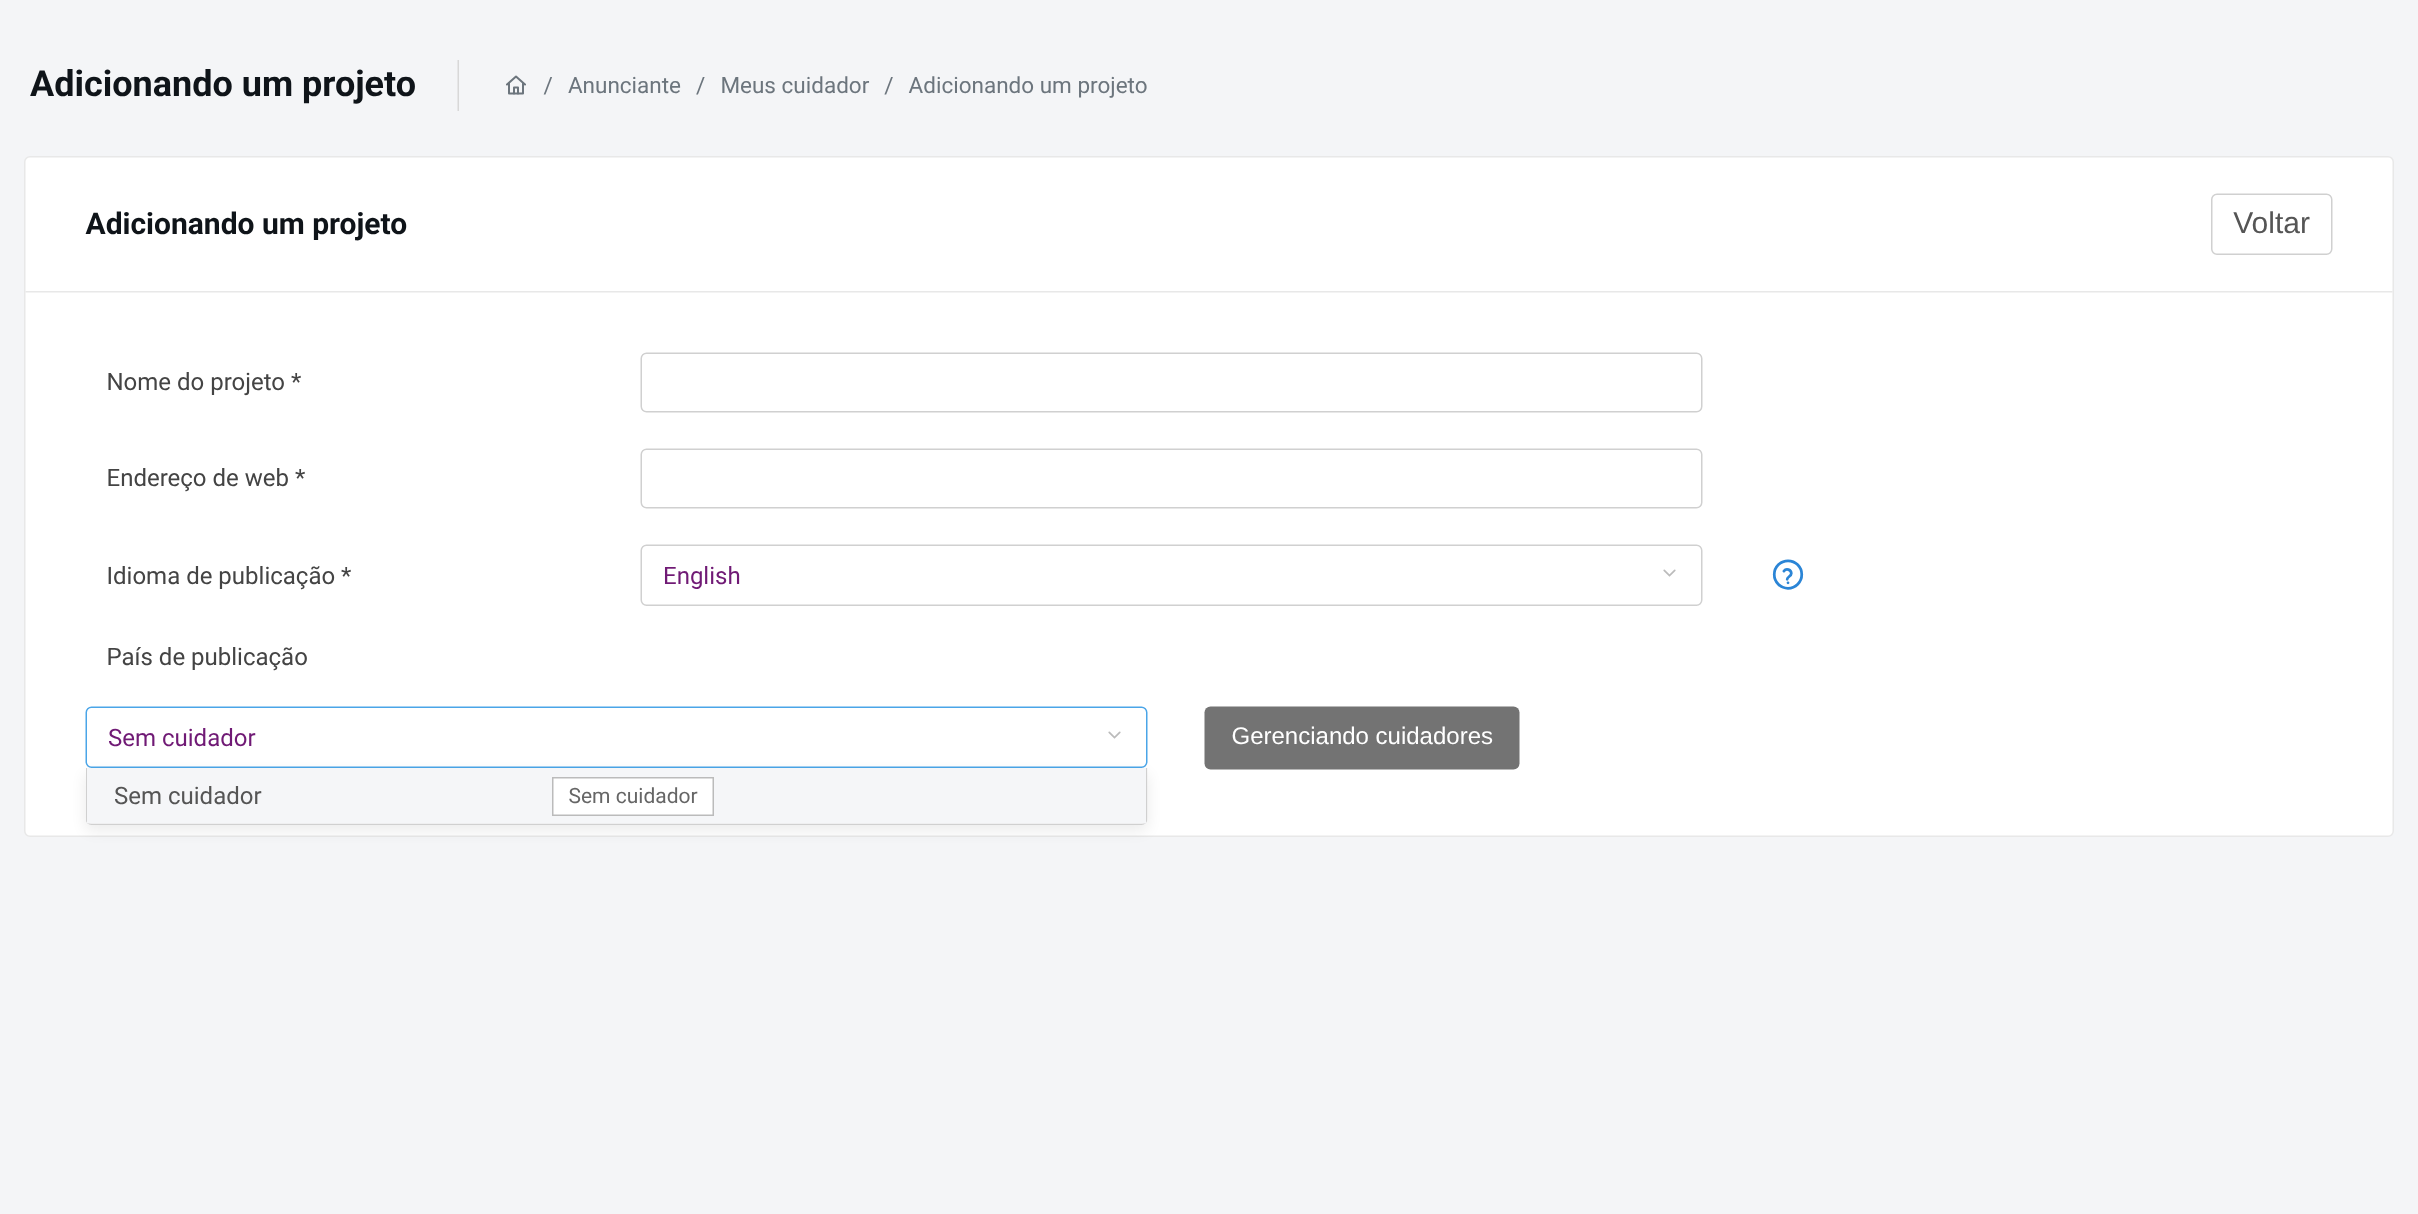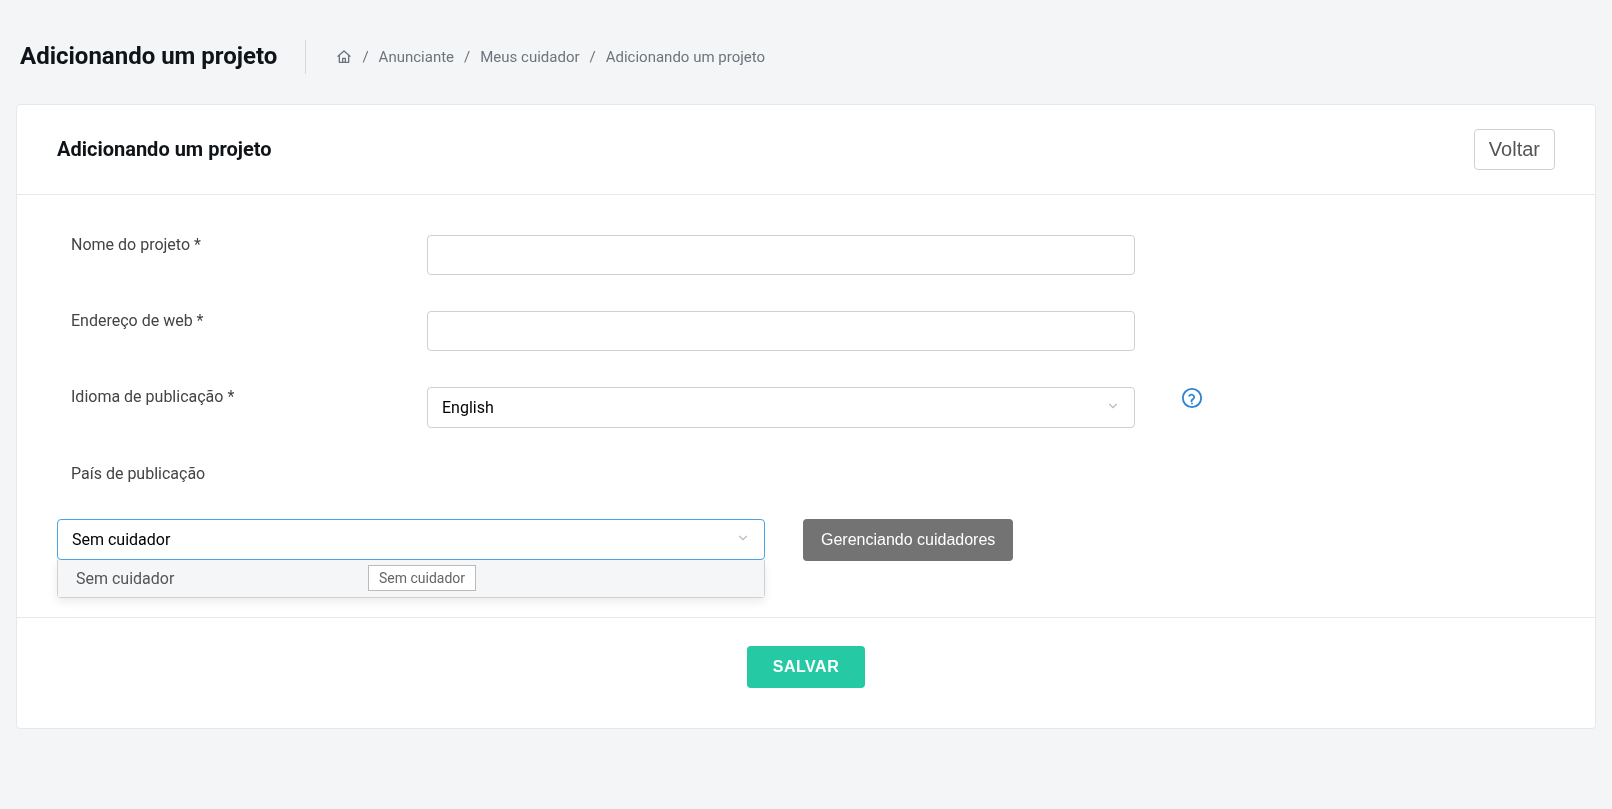--- a/index.html
+++ b/index.html
@@ -81,22 +81,22 @@
       padding: 8px 14px;
       border-radius: 4px;
       font-size: 20px;
       cursor: pointer;
     }
     .form-body {
       padding: 40px 40px 20px 40px;
     }
     .form-row {
       display: flex;
-      align-items: flex-start;
-      margin-bottom: 36px;
+      align-items: center;
+      margin-bottom: 24px;
       position: relative;
     }
     .form-label {
       width: 370px;
       flex-shrink: 0;
       font-size: 16px;
       color: #444;
       padding-left: 14px;
     }
     .form-input-wrap {
@@ -112,21 +112,21 @@
       color: #333;
       background: #fff;
       outline: none;
     }
     .form-select {
       width: 100%;
       border: 1px solid #d0d0d0;
       border-radius: 4px;
       padding: 10px 14px;
       font-size: 16px;
-      color: #000000;
+      color: #701a75;
       background: #fff;
       cursor: pointer;
       display: flex;
       justify-content: space-between;
       align-items: center;
       position: relative;
     }
     .form-select.active {
       border-color: #4aa5e8;
     }
@@ -298,16 +298,13 @@
             <span>Sem cuidador</span>
             <span class="tooltip-box">Sem cuidador</span>
           </div>
         </div>
       </div>
       <button class="btn-manage">Gerenciando cuidadores</button>
     </div>
 
   </div>
 
-  <div class="form-footer">
-    <button class="btn-save">SALVAR</button>
-  </div>
 </div>
 
 </body></html>

